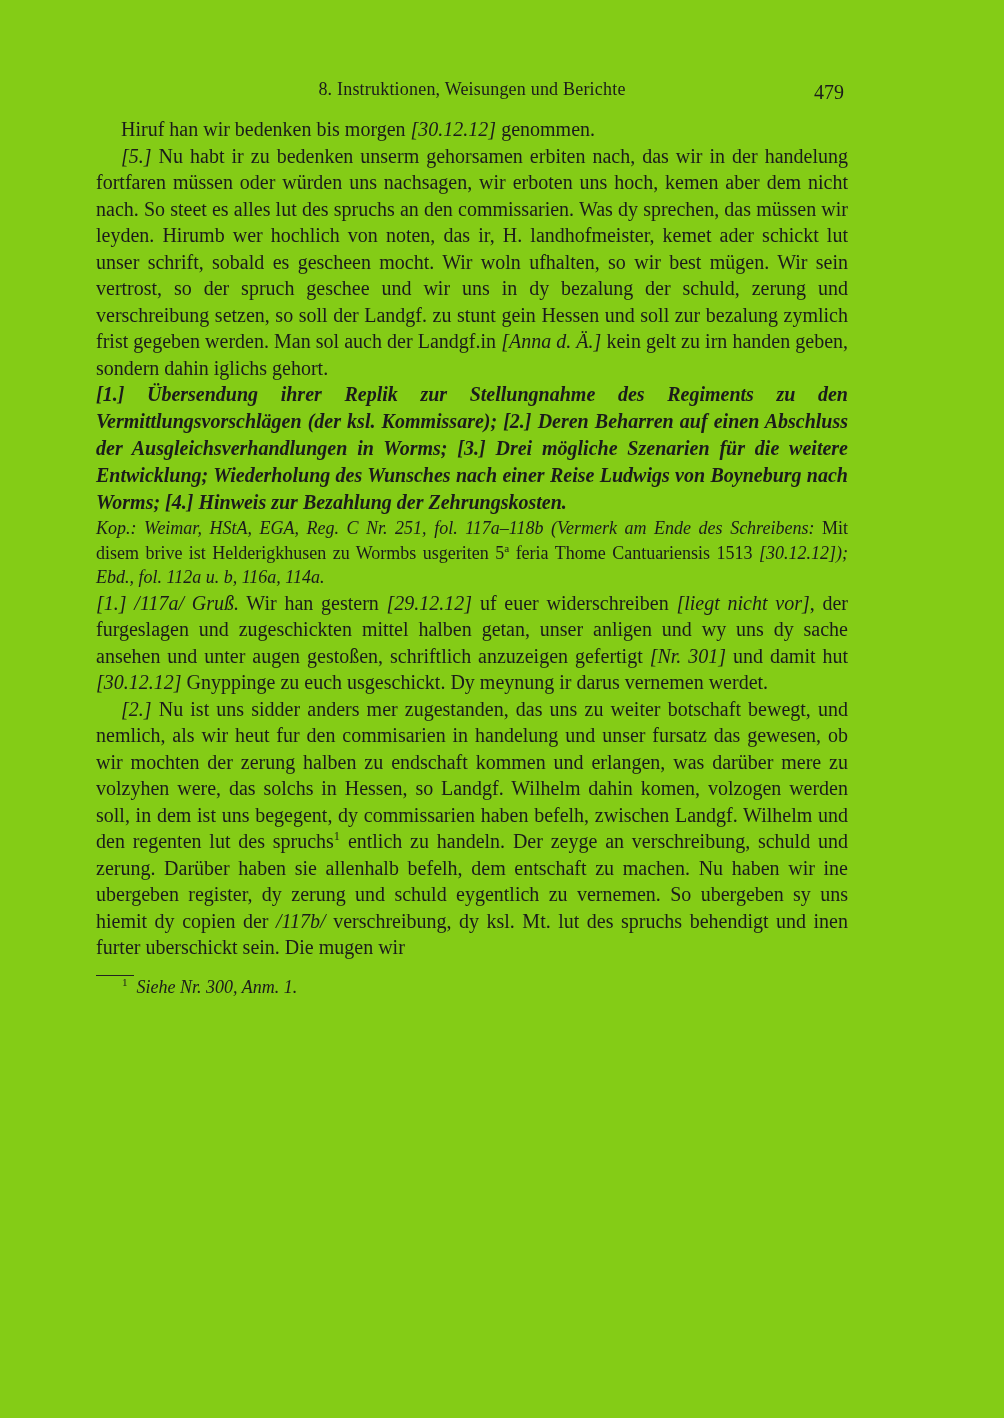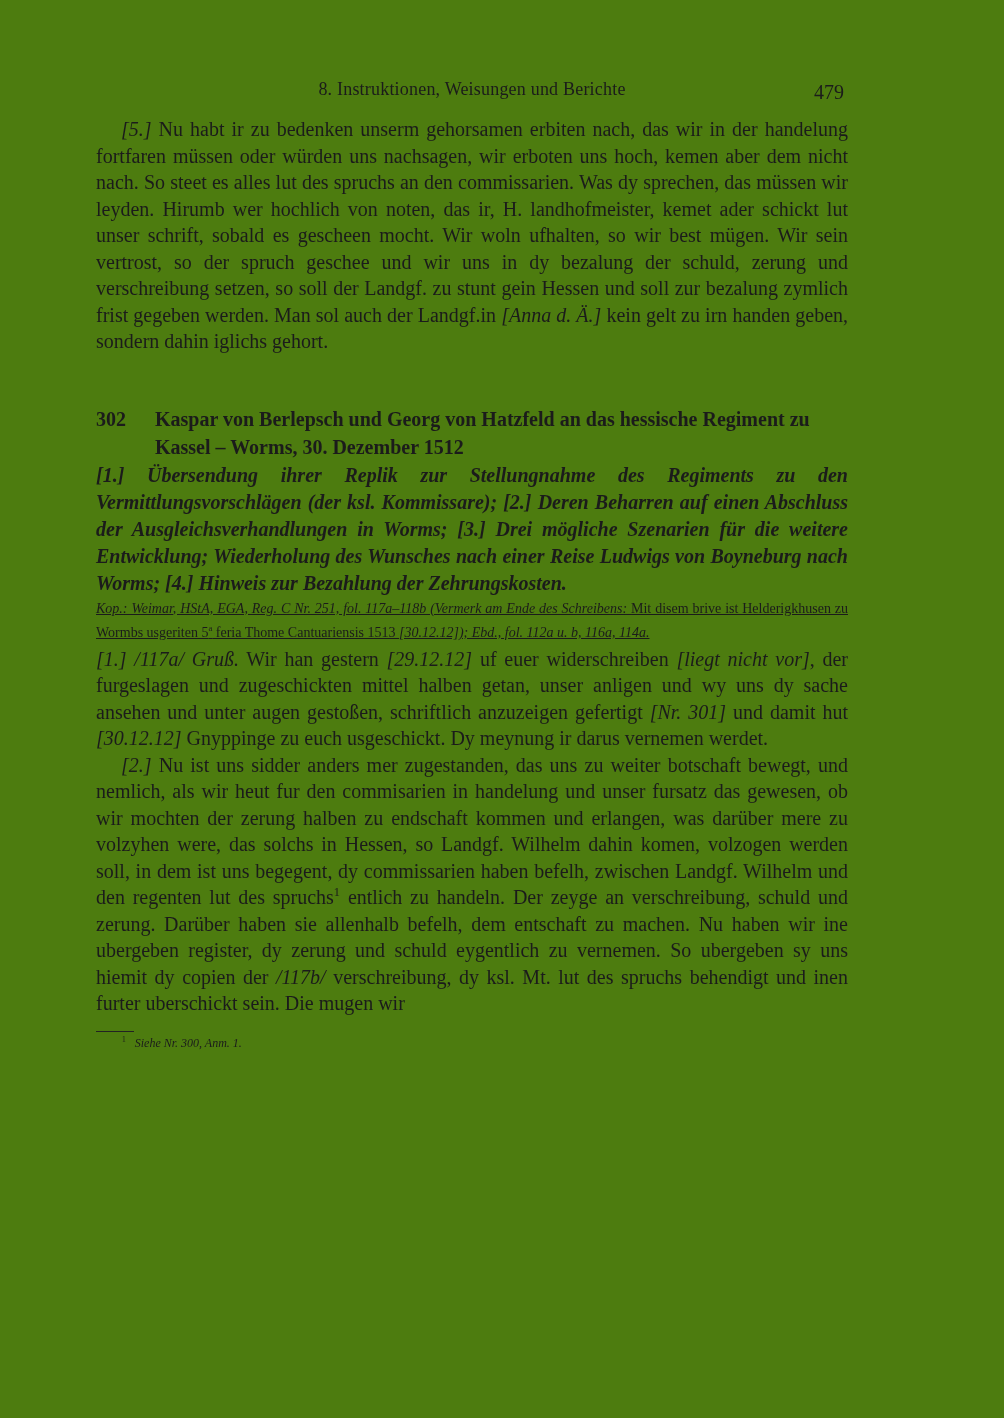--- a/index.html
+++ b/index.html
@@ -1,20 +1,20 @@
 <!DOCTYPE html>
 <html lang="de"><head>
 <meta charset="utf-8">
 <style>
   html,body { margin:0; padding:0; background:#e8e8e6; }
   .page {
     position:relative;
     width:1004px; height:1418px;
     margin:0 auto;
-    background:#4d7c0f;
+    background:#84cc16;
     font-family:"Liberation Serif", serif;
     color:#1b1b1b;
     overflow:hidden;
   }
   .running-header {
     position:absolute; top:78px; left:96px; width:752px;
     font-size:18px; line-height:22px; text-align:center;
     letter-spacing:0.2px;
   }
   .page-number {
@@ -41,58 +41,55 @@
   .doc-title { flex:1; }
 
   .summary {
     margin-top:23px; margin-left:59px;
     font-style:italic;
     line-height:27px;
     font-weight:bold;
   }
   .source-note {
     margin-top:9px; margin-left:59px;
-    font-size:14px; line-height:24.5px;text-decoration:underline;
+    font-size:18px; line-height:24.5px;
   }
   .body-para1 { margin-top:14px; }
 
   sup { font-size:0.62em; vertical-align:super; line-height:0; }
 
   .fn-rule {
     margin:14px 0 0 0;
     width:38px;
     border:0; border-top:1.6px solid #222;
   }
   .footnote {
     margin-top:5px;
     padding-left:26px;
-    font-size:12px; line-height:22px;
+    font-size:18px; line-height:22px;
     text-align:left;
   }
   .footnote .fn-text { font-style:italic; }
   .footnote sup { margin-right:9px; }
 </style>
 </head>
 <body>
 
 <div class="page">
 
   <div class="running-header">8. Instruktionen, Weisungen und Berichte</div>
 
   <div class="page-number">479</div>
 
   <div class="content">
 
+    <p class="indent"><span>Hiruf han wir bedenken bis morgen </span><span style="font-style: italic;">[30.12.12]</span><span> genommen.</span></p>
 
     <p class="indent"><span style="font-style: italic;">[5.]</span><span> Nu habt ir zu bedenken unserm gehorsamen erbiten nach, das wir in der handelung fortfaren müssen oder würden uns nachsagen, wir erboten uns hoch, kemen aber dem nicht nach. So steet es alles lut des spruchs an den commissarien. Was dy sprechen, das müssen wir leyden. Hirumb wer hochlich von noten, das ir, H. landhofmeister, kemet ader schickt lut unser schrift, sobald es gescheen mocht. Wir woln ufhalten, so wir best mügen. Wir sein vertrost, so der spruch geschee und wir uns in dy bezalung der schuld, zerung und verschreibung setzen, so soll der Landgf. zu stunt gein Hessen und soll zur bezalung zymlich frist gegeben werden. Man sol auch der Landgf.in </span><span style="font-style: italic;">[Anna d. Ä.]</span><span> kein gelt zu irn handen geben, sondern dahin iglichs gehort.</span></p>
 
-    <div class="doc-heading">
-      <span class="doc-num">302</span>
-      <span class="doc-title">Kaspar von Berlepsch und Georg von Hatzfeld an das hessische Regiment zu Kassel – Worms, 30. Dezember 1512</span>
-    </div>
 
     <p class="summary"><span style="font-style: italic;">[1.] Übersendung ihrer Replik zur Stellungnahme des Regiments zu den Vermittlungsvorschlägen (der ksl. Kommissare); [2.] Deren Beharren auf einen Abschluss der Ausgleichsverhandlungen in Worms; [3.] Drei mögliche Szenarien für die weitere Entwicklung; Wiederholung des Wunsches nach einer Reise Ludwigs von Boyneburg nach Worms; [4.] Hinweis zur Bezahlung der Zehrungskosten.</span></p>
 
     <p class="source-note"><span style="font-style: italic;">Kop.: Weimar, HStA, EGA, Reg. C Nr. 251, fol. 117a–118b (Vermerk am Ende des Schreibens: </span><span>Mit disem brive ist Helderigkhusen zu Wormbs usgeriten 5</span><sup>a</sup><span> feria Thome Cantuariensis 1513 </span><span style="font-style: italic;">[30.12.12]); Ebd., fol. 112a u. b, 116a, 114a.</span></p>
 
     <p class="body-para1"><span style="font-style: italic;">[1.] /117a/ Gruß.</span><span> Wir han gestern </span><span style="font-style: italic;">[29.12.12]</span><span> uf euer widerschreiben </span><span style="font-style: italic;">[liegt nicht vor]</span><span>, der furgeslagen und zugeschickten mittel halben getan, unser anligen und wy uns dy sache ansehen und unter augen gestoßen, schriftlich anzuzeigen gefertigt </span><span style="font-style: italic;">[Nr. 301]</span><span> und damit hut </span><span style="font-style: italic;">[30.12.12]</span><span> Gnyppinge zu euch usgeschickt. Dy meynung ir darus vernemen werdet.</span></p>
 
     <p class="indent"><span style="font-style: italic;">[2.]</span><span> Nu ist uns sidder anders mer zugestanden, das uns zu weiter botschaft bewegt, und nemlich, als wir heut fur den commisarien in handelung und unser fursatz das gewesen, ob wir mochten der zerung halben zu endschaft kommen und erlangen, was darüber mere zu volzyhen were, das solchs in Hessen, so Landgf. Wilhelm dahin komen, volzogen werden soll, in dem ist uns begegent, dy commissarien haben befelh, zwischen Landgf. Wilhelm und den regenten lut des spruchs</span><sup>1</sup><span> entlich zu handeln. Der zeyge an verschreibung, schuld und zerung. Darüber haben sie allenhalb befelh, dem entschaft zu machen. Nu haben wir ine ubergeben register, dy zerung und schuld eygentlich zu vernemen. So ubergeben sy uns hiemit dy copien der </span><span style="font-style: italic;">/117b/</span><span> verschreibung, dy ksl. Mt. lut des spruchs behendigt und inen furter uberschickt sein. Die mugen wir</span></p>
 
     <hr class="fn-rule">

